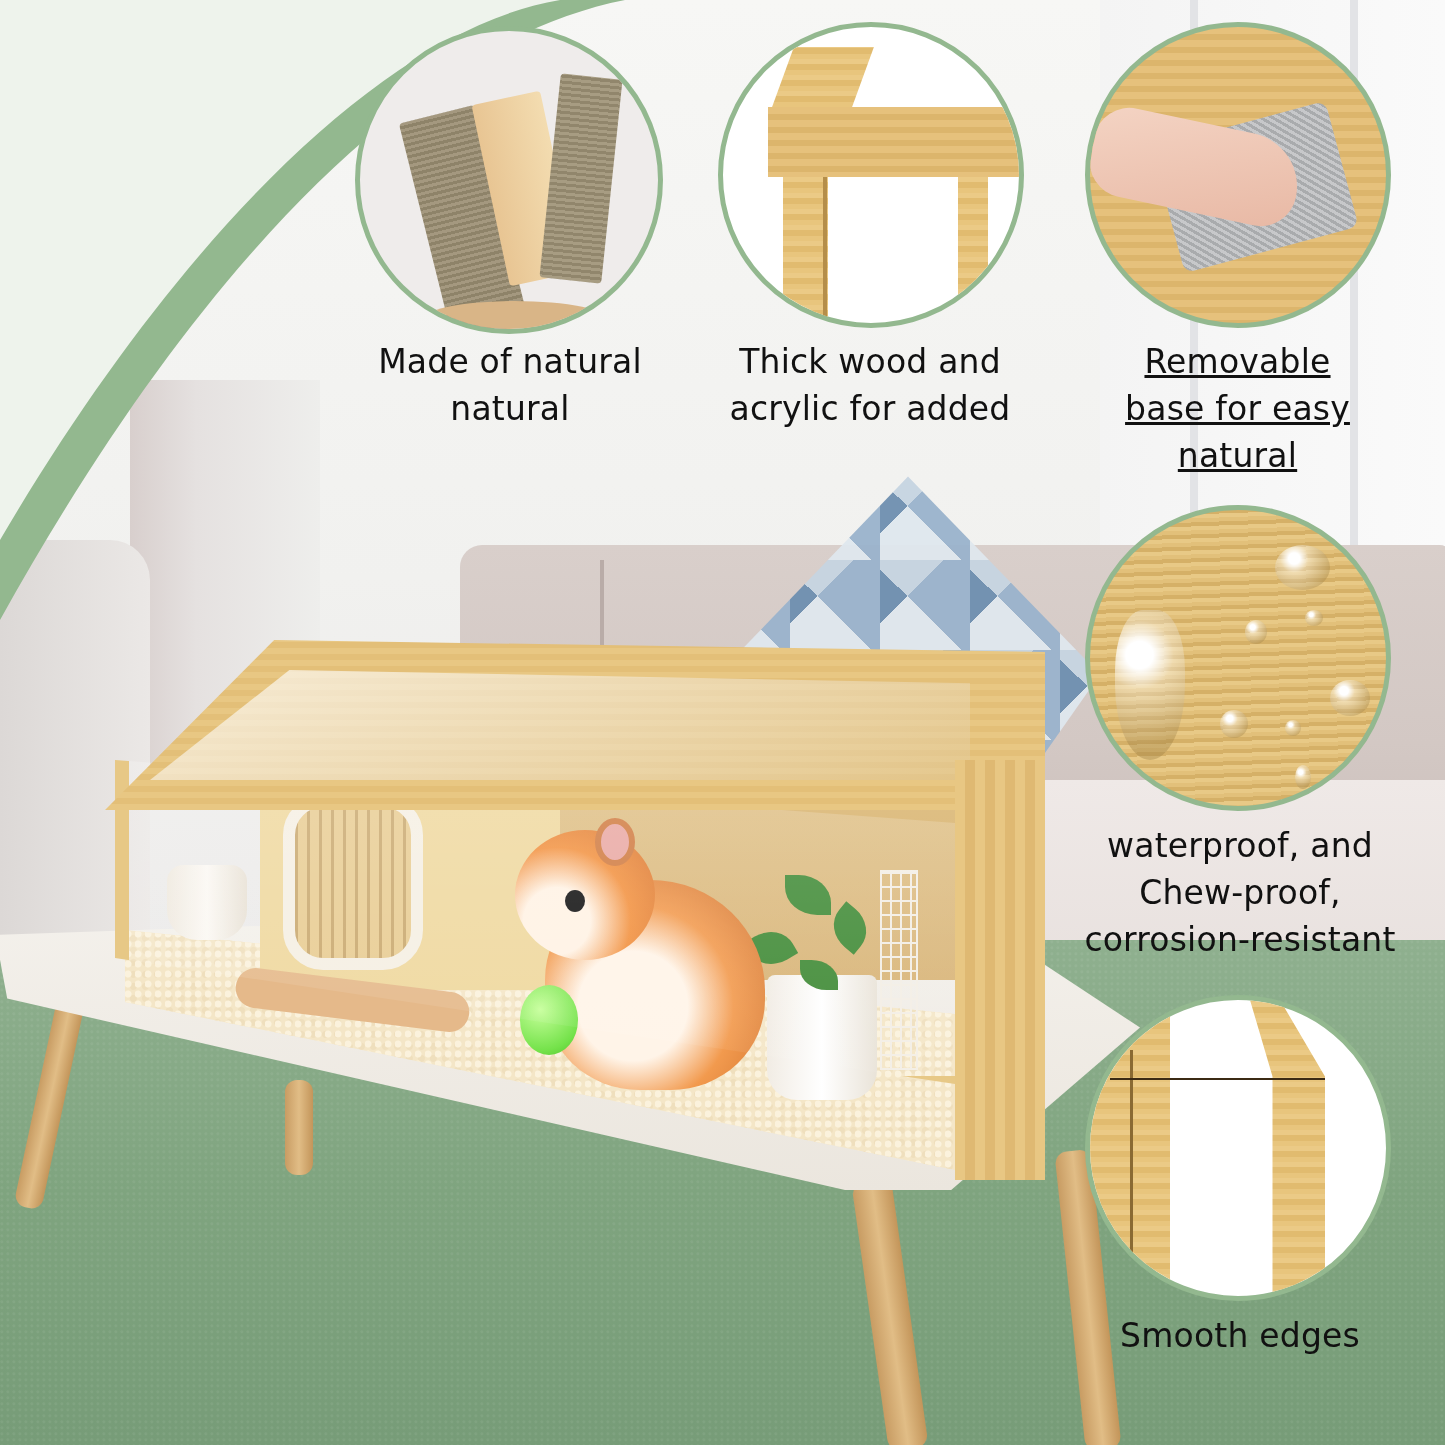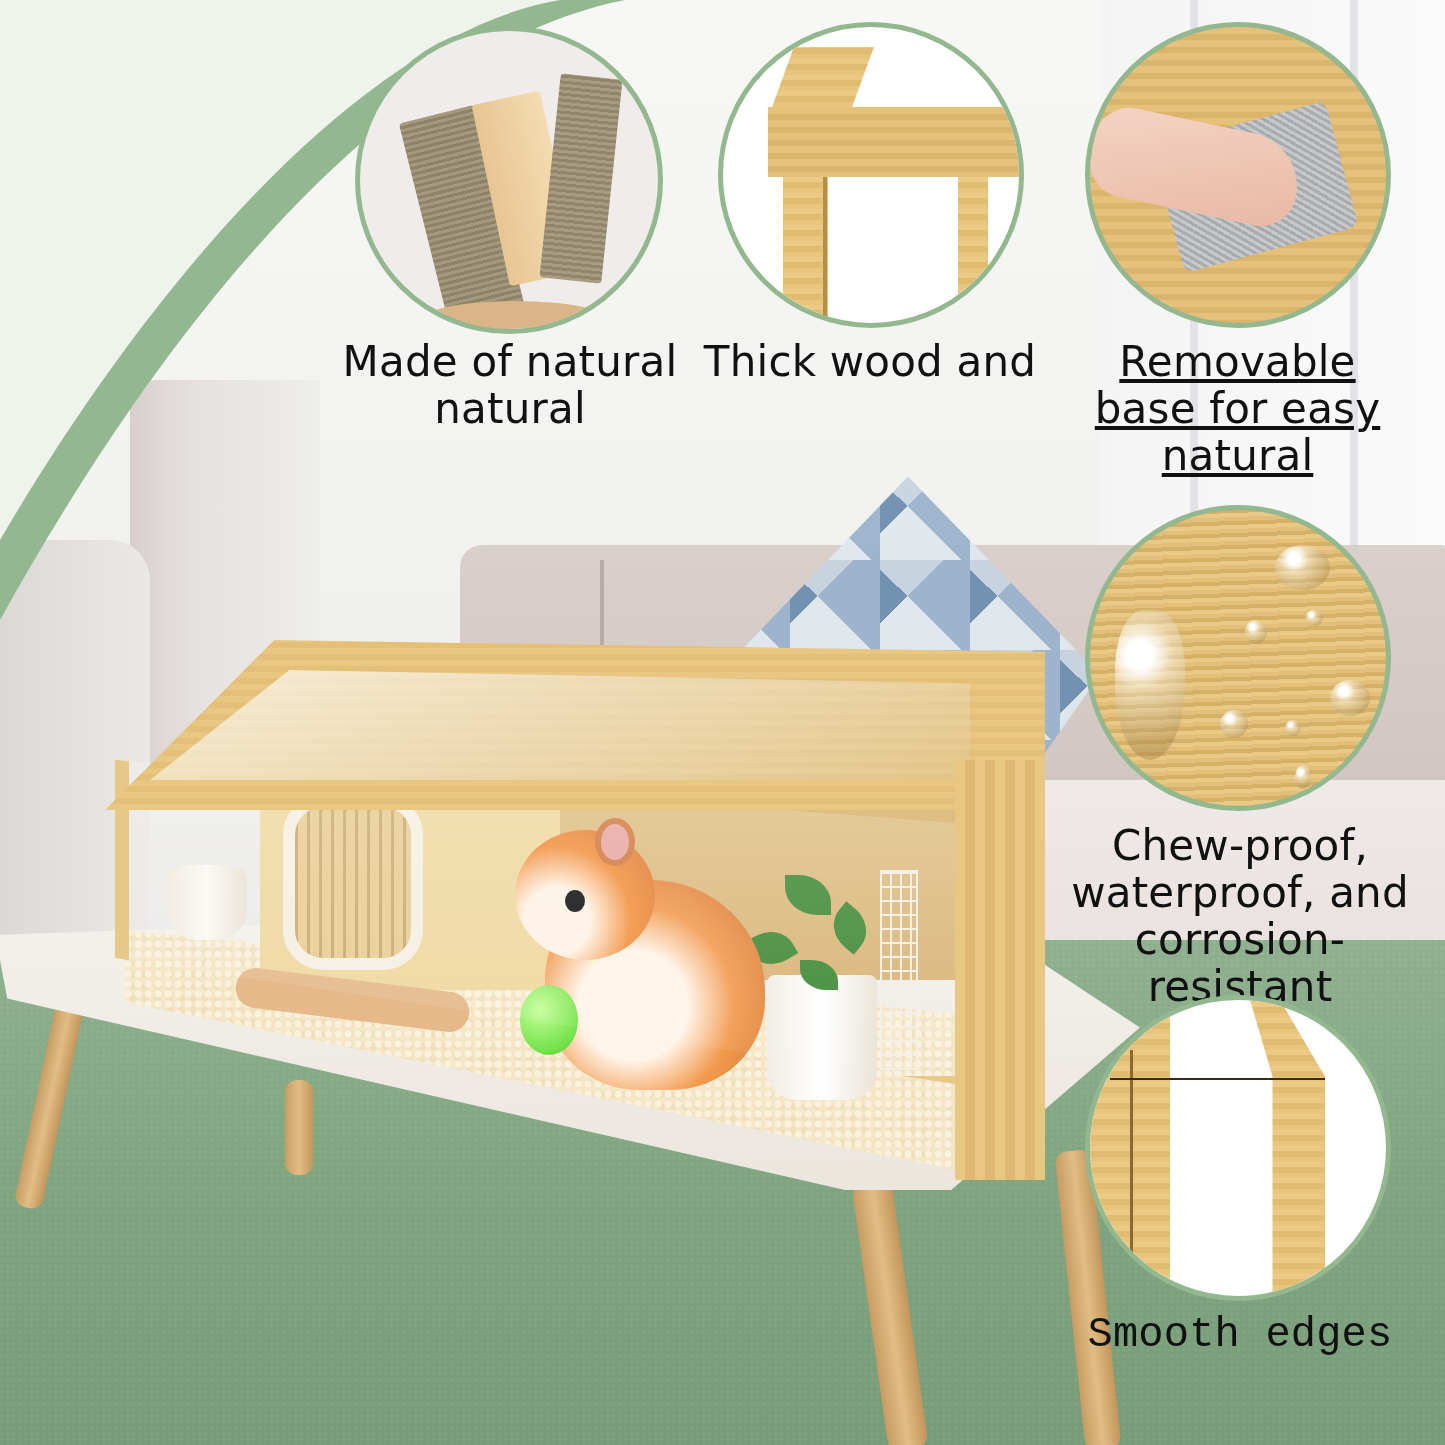--- a/index.html
+++ b/index.html
@@ -97,21 +97,21 @@
                repeating-linear-gradient(90deg, transparent 0 8px, #f3eee5 8px 10px);
     border: 2px solid #f3eee5; }
 
   
   .swoosh { position: absolute; left: 0; top: 0; width: 700px; height: 900px; pointer-events: none; }
 
   
   .feature { position: absolute; }
   .feature-circle { position: absolute; border-radius: 50%; border: 5px solid #93b88f; overflow: hidden; }
   .feature-label { position: absolute; text-align: center; color: #111; font-family: "DejaVu Sans", sans-serif;
-    font-size: 42px; line-height: 47px; letter-spacing: 0.2px; }
+    font-size: 33px; line-height: 47px; letter-spacing: 0.2px; }
 
   
   .wood-blocks { background: #efeceb; }
   .block { position: absolute; border-radius: 4px; }
   .frame-corner { background: #fff; }
   .wood-texture { background: repeating-linear-gradient(0deg, #e8c57d 0 5px, #e1bb6f 5px 11px, #ebca86 11px 16px); }
   .wood-texture-h { background: repeating-linear-gradient(180deg, #e6c17c 0 7px, #dcb56c 7px 13px); }
   .cloth { position: absolute; background: repeating-linear-gradient(45deg, #c7c8ca 0 3px, #a9abad 3px 6px); border-radius: 10px; }
   .hand { position: absolute; background: linear-gradient(160deg, #f4d4c4, #e8b8a4); border-radius: 40px 60px 40px 40px; }
   .drop { position: absolute; border-radius: 50%;
@@ -193,20 +193,21 @@
 <div class="feature">
   <div class="feature-circle frame-corner" style="left:718px; top:22px; width:306px; height:306px;">
     <div class="wood-texture" style="position:absolute; left:60px; top:20px; width:80px; height:60px; transform:skewX(-20deg);"></div>
     <div class="wood-texture-h" style="position:absolute; left:45px; top:80px; width:260px; height:70px;"></div>
     <div class="wood-texture" style="position:absolute; left:60px; top:150px; width:45px; height:160px;"></div>
     <div style="position:absolute; left:100px; top:150px; width:4px; height:160px; background:#b58e4a;"></div>
     <div class="wood-texture" style="position:absolute; left:235px; top:150px; width:30px; height:160px;"></div>
   </div>
   <div class="feature-label" style="left:700px; top:338px; width:340px;">
     <div>Thick wood and</div>
+    <div>acrylic for added</div>
   </div>
 </div>
 
 <div class="feature">
   <div class="feature-circle wood-texture-h" style="left:1085px; top:22px; width:306px; height:306px;">
     <div class="cloth" style="left:75px; top:95px; width:180px; height:130px; transform:rotate(-15deg);"></div>
     <div class="hand" style="left:0px; top:95px; width:210px; height:90px; transform:rotate(12deg);"></div>
   </div>
   <div class="feature-label" style="left:1065px; top:338px; width:345px;text-decoration:underline;">
     <div>Removable</div>
@@ -220,29 +221,29 @@
     <div class="drop" style="left:185px; top:35px; width:55px; height:45px;"></div>
     <div class="drop" style="left:215px; top:100px; width:18px; height:16px;"></div>
     <div class="drop" style="left:155px; top:110px; width:22px; height:24px;"></div>
     <div class="drop" style="left:25px; top:100px; width:70px; height:150px; border-radius:40% 40% 50% 50%;"></div>
     <div class="drop" style="left:240px; top:170px; width:40px; height:36px;"></div>
     <div class="drop" style="left:130px; top:200px; width:28px; height:28px;"></div>
     <div class="drop" style="left:195px; top:210px; width:16px; height:16px;"></div>
     <div class="drop" style="left:205px; top:255px; width:16px; height:24px;"></div>
   </div>
   <div class="feature-label" style="left:1050px; top:822px; width:380px;">
+    <div>waterproof, and</div>
     <div>Chew-proof,</div>
-    <div>waterproof, and</div>
     <div>corrosion-resistant</div>
   </div>
 </div>
 
 <div class="feature">
   <div class="feature-circle" style="left:1085px; top:995px; width:306px; height:306px; background:#fff;">
     <div class="wood-texture" style="position:absolute; left:0; top:0; width:80px; height:306px;"></div>
     <div style="position:absolute; left:40px; top:50px; width:3px; height:260px; background:#8a6a33;"></div>
     <div class="wood-texture" style="position:absolute; left:160px; top:0; width:75px; height:306px; clip-path:polygon(0 0,40% 0,100% 25%,100% 100%,30% 100%,30% 25%);"></div>
     <div style="position:absolute; left:20px; top:78px; width:215px; height:2px; background:#3b2a14;"></div>
   </div>
-  <div class="feature-label" style="left:1070px; top:1312px; width:340px;font-family:Liberation Mono, monospace;">
+  <div class="feature-label" style="left:1070px; top:1312px; width:340px;">
     <div>Smooth edges</div>
   </div>
 </div>
 
 </body></html>

